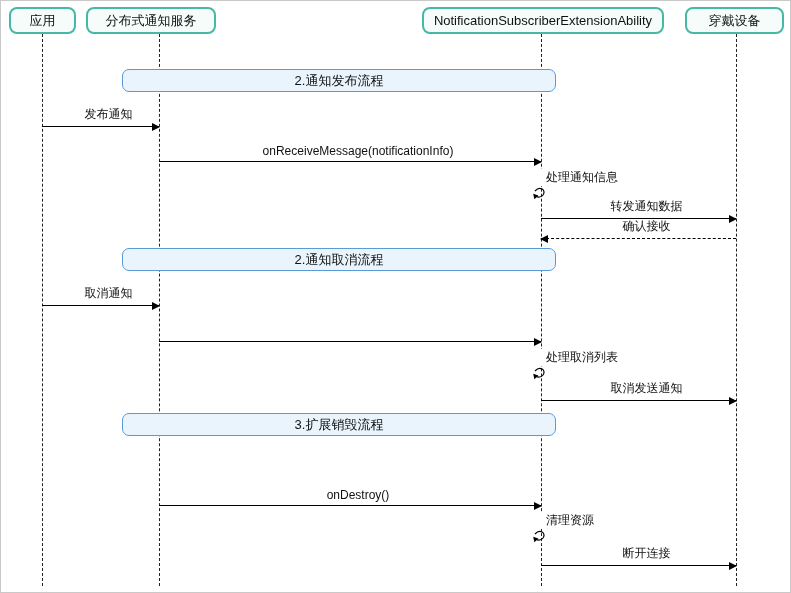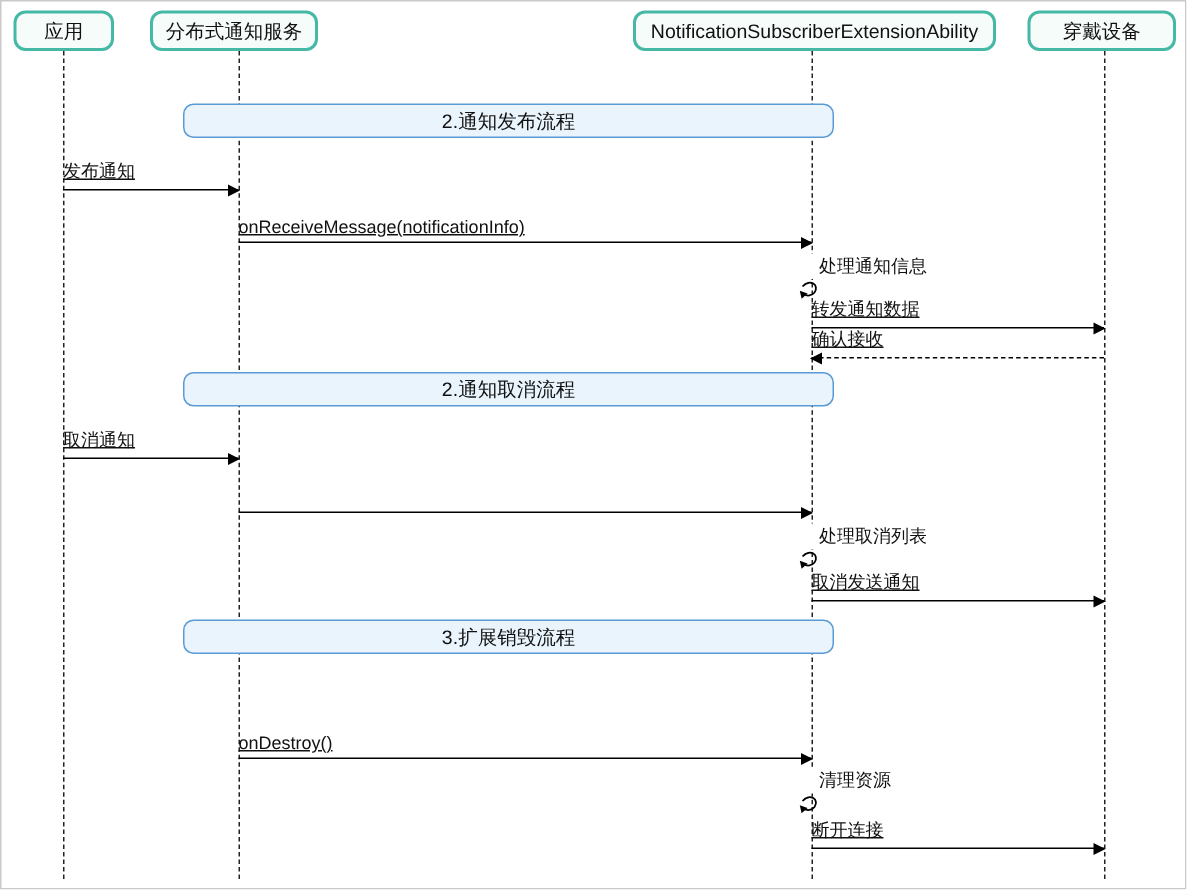--- a/index.html
+++ b/index.html
@@ -32,22 +32,22 @@
     border:1px solid #5b9bd5;
     border-radius:7px;
     background:#e9f4fc;
     display:flex;align-items:center;justify-content:center;
     font-size:13px;
     box-sizing:border-box;
     z-index:2;
   }
   .msg{position:absolute;height:20px;}
   .msg .lbl{
-    position:absolute;bottom:4px;left:0;right:0;
-    text-align:left;font-size:12px;white-space:nowrap;text-decoration:underline;
+    position:absolute;bottom:4px;left:16px;right:0;
+    text-align:center;font-size:12px;white-space:nowrap;
   }
   .msg .line{position:absolute;bottom:0;left:0;right:0;border-top:1px solid #000;}
   .msg .line.dashed{border-top:1px dashed #000;}
   .ah{position:absolute;bottom:-4px;width:0;height:0;
       border-top:4px solid transparent;border-bottom:4px solid transparent;}
   .ah.r{right:-1px;border-left:8px solid #000;}
   .ah.l{left:-1px;border-right:8px solid #000;}
   .selfmsg{position:absolute;z-index:2;}
   .selfmsg .lbl{font-size:12px;white-space:nowrap;padding-left:9px;background:#fff;}
   .selfmsg svg{display:block;margin-top:1px;margin-left:-7px;}
@@ -58,21 +58,21 @@
 <div class="canvas">
 
   <div class="lifeline" style="left:41px"></div>
   <div class="lifeline" style="left:158px"></div>
   <div class="lifeline" style="left:540px"></div>
   <div class="lifeline" style="left:735px"></div>
 
   <div class="participant" style="left:8px;width:67px">
     <span>应用</span>
   </div>
-  <div class="participant" style="left:99px;width:112px">
+  <div class="participant" style="left:85px;width:130px">
     <span>分布式通知服务</span>
   </div>
   <div class="participant" style="left:421px;width:242px">
     <span>NotificationSubscriberExtensionAbility</span>
   </div>
   <div class="participant" style="left:684px;width:99px">
     <span>穿戴设备</span>
   </div>
 
   <div class="section" style="top:68px">

